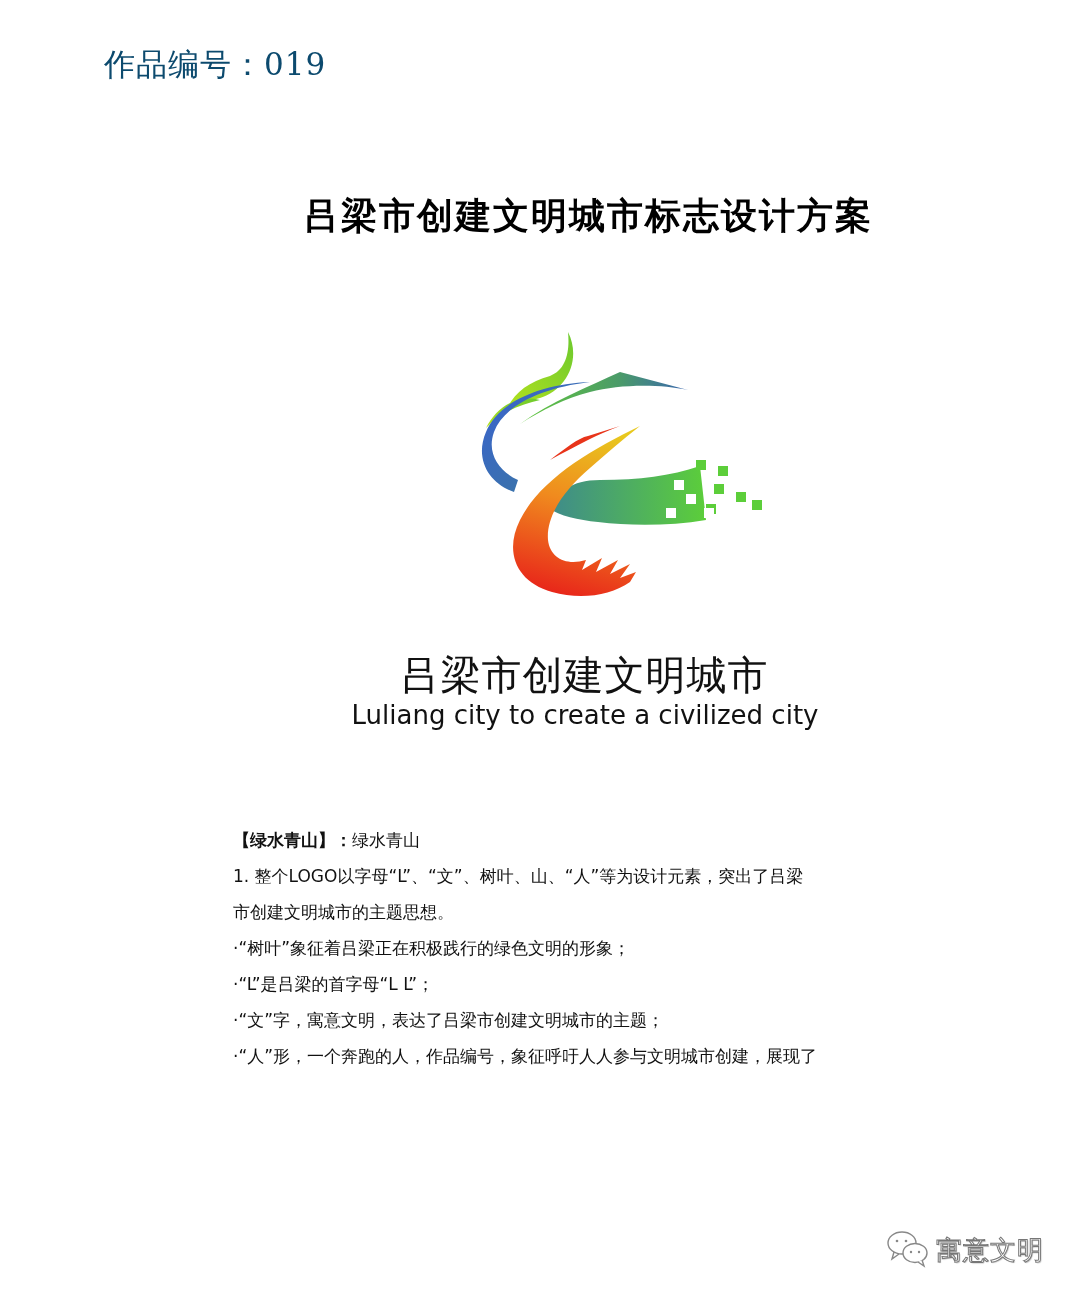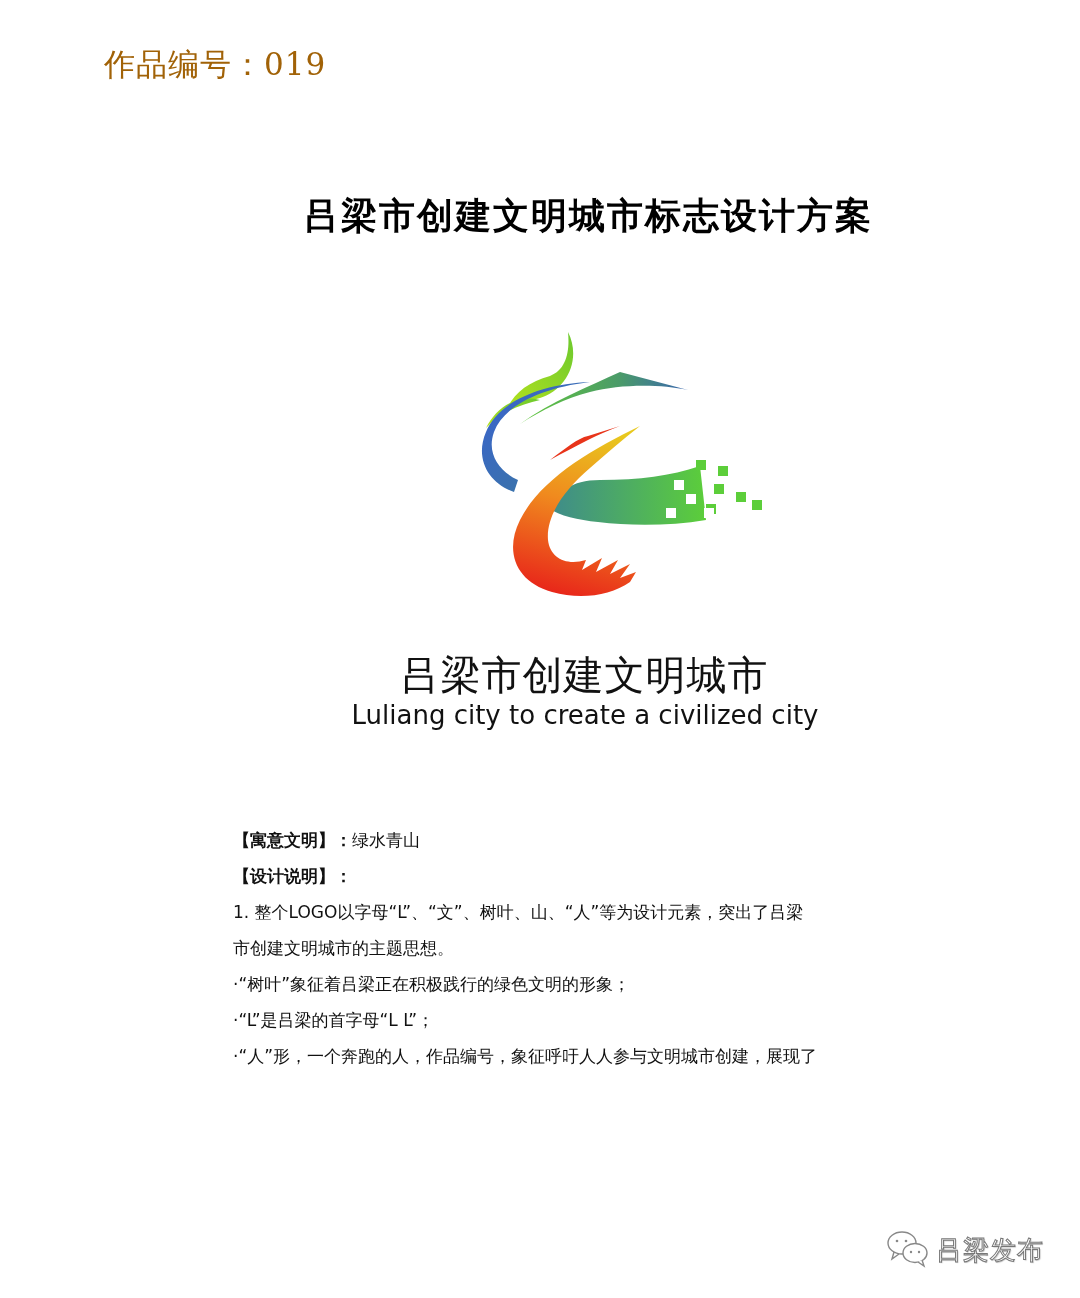--- a/index.html
+++ b/index.html
@@ -3,21 +3,21 @@
   <meta charset="utf-8">
   <style>
     html, body { margin: 0; padding: 0; background: #ffffff; }
     body {
       width: 1080px; height: 1298px; position: relative; overflow: hidden;
       font-family: "DejaVu Sans", sans-serif; color: #111;
     }
     .entry-no {
       position: absolute; left: 104px; top: 44px;
       font-family: "DejaVu Serif", "Liberation Serif", serif;
-      font-size: 31px; color: #a16207; letter-spacing: 1px;
+      font-size: 31px; color: #0c4a6e; letter-spacing: 1px;
     }
     .doc-title {
       position: absolute; left: 0; width: 1176px; top: 192px; text-align: center;
       font-family: "DejaVu Serif", "Liberation Serif", serif;
       font-weight: bold; font-size: 36px; color: #000; letter-spacing: 2px;
     }
     .logo {
       position: absolute; left: 470px; top: 320px; width: 310px; height: 300px;
     }
     .logo svg { width: 100%; height: 100%; display: block; }
@@ -109,39 +109,37 @@
 
     <path d="M170 106 C 120 130, 70 160, 50 200 C 34 232, 46 262, 82 272 C 110 280, 140 276, 160 262 L 166 252 L 150 258 L 160 244 L 140 254 L 148 240 L 126 252 L 132 238 L 112 250 L 116 240 C 96 246, 80 238, 78 220 C 76 196, 94 170, 120 148 C 136 134, 152 120, 170 106 Z" fill="url(#gSwoosh)"></path>
   </svg>
 </div>
 
 <div class="logo-cn">吕梁市创建文明城市</div>
 <div class="logo-en">Luliang city to create a civilized city</div>
 
 <div class="desc">
   <div class="line">
-    <span class="label">【寓意文明】：</span><span>绿水青山</span>
-  </div>
-  <div class="line">
-    <span class="label">【设计说明】：</span>
+    <span class="label">【绿水青山】：</span><span>绿水青山</span>
   </div>
   <div class="line">1.  整个LOGO以字母“L”、“文”、树叶、山、“人”等为设计元素，突出了吕梁</div>
   <div class="line">市创建文明城市的主题思想。</div>
   <div class="line">·“树叶”象征着吕梁正在积极践行的绿色文明的形象；</div>
   <div class="line">·“L”是吕梁的首字母“L L”；</div>
+  <div class="line">·“文”字，寓意文明，表达了吕梁市创建文明城市的主题；</div>
   <div class="line">·“人”形，一个奔跑的人，作品编号，象征呼吁人人参与文明城市创建，展现了</div>
 </div>
 
 <div class="watermark">
   <span>
     <svg width="44" height="40" viewBox="0 0 44 40" xmlns="http://www.w3.org/2000/svg">
       <ellipse cx="16" cy="15" rx="14" ry="11" fill="none" stroke="#888" stroke-width="1.4"></ellipse>
       <path d="M8 24 L6 31 L13 26" fill="none" stroke="#888" stroke-width="1.4"></path>
       <circle cx="11" cy="13" r="1.3" fill="#888"></circle>
       <circle cx="20" cy="13" r="1.3" fill="#888"></circle>
       <ellipse cx="29" cy="25" rx="12" ry="9.5" fill="#fff" stroke="#888" stroke-width="1.4"></ellipse>
       <path d="M36 32 L38 38 L32 34" fill="#fff" stroke="#888" stroke-width="1.4"></path>
       <circle cx="25" cy="24" r="1.2" fill="#888"></circle>
       <circle cx="33" cy="24" r="1.2" fill="#888"></circle>
     </svg>
   </span>
-  <span class="wm-text">吕梁发布</span>
+  <span class="wm-text">寓意文明</span>
 </div>
 
 </body></html>

